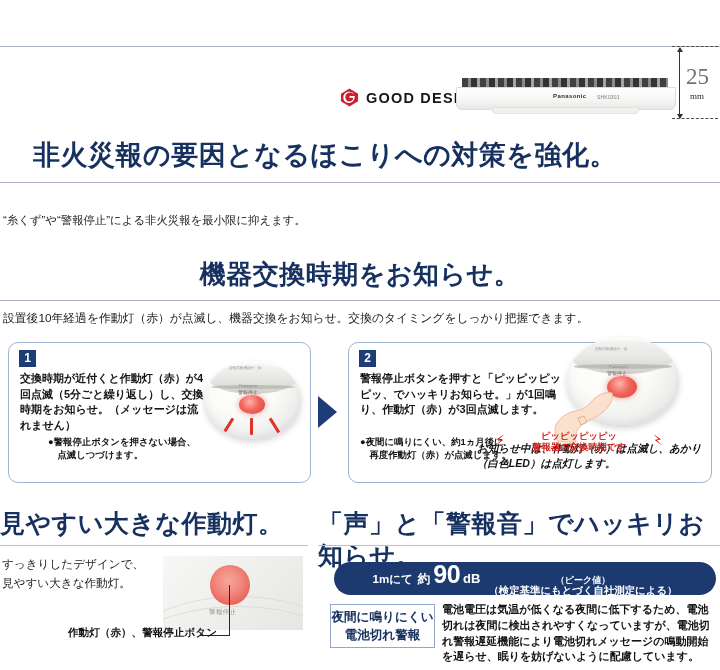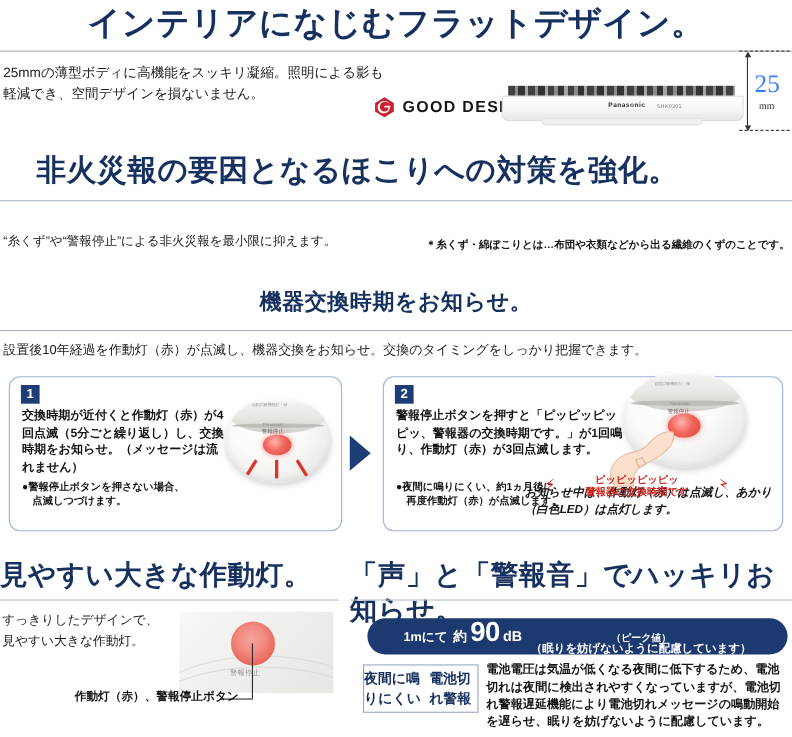--- a/index.html
+++ b/index.html
@@ -185,21 +185,21 @@
     border-left: 3.5px solid transparent;
     border-right: 3.5px solid transparent;
   }
   .dim-arrow-line:before { top: -1px; border-bottom: 5px solid #333; }
   .dim-arrow-line:after { bottom: -1px; border-top: 5px solid #333; }
   #dim-num {
     position: absolute;
     left: 14px; top: 18px;
     font-size: 23px;
     font-family: "Liberation Serif", serif;
-    color: #3b82f6;
+    color: #737373;
   }
   #dim-unit {
     position: absolute;
     left: 18px; top: 45px;
     font-size: 9px;
     font-family: "Liberation Serif", serif;
     color: #2b2b2b;
   }
 
   
@@ -228,21 +228,21 @@
     left: 370px; top: 216px; width: 348px;
     font-size: 9.6px;
     font-weight: bold;
     text-align: right;
   }
 
   
   #sec3-title {
     position: absolute;
     left: 0; top: 258px; width: 720px;
-    font-size: 20px;
+    font-size: 26px;
     line-height: 34px;
   }
   #sec3-rule {
     position: absolute;
     left: 0; top: 300px; width: 720px;
   }
   #sec3-copy {
     position: absolute;
     left: 3px; top: 310px; width: 714px;
     font-size: 11.8px;
@@ -479,20 +479,21 @@
   #db-peak { font-size: 9px; font-weight: bold; display: block; }
   #db-note { font-size: 10.4px; font-weight: bold; display: block; }
 
   #night-box {
     position: absolute;
     left: 330px; top: 604px;
     width: 105px; height: 44px;
     border: 1.2px solid #93a8c6;
     box-sizing: border-box;
     display: flex;
+    flex-direction: column;
     align-items: center;
     justify-content: center;
     color: #16305f;
     font-weight: bold;
     font-size: 12.6px;
     line-height: 1.45;
     font-family: "Liberation Serif", serif;
   }
   #night-copy {
     position: absolute;
@@ -502,23 +503,21 @@
     line-height: 1.44;
     font-weight: bold;
     color: #141414;
   }
 </style>
 </head>
 <body>
 
 <div class="page">
 
-  <div class="section-head" id="sec1-title">インテリアになじむフラットデザイン。</div>
   <div class="rule" id="sec1-rule"></div>
-  <div class="body-copy" id="sec1-copy">25mmの薄型ボディに高機能をスッキリ凝縮。照明による影も軽減でき、空間デザインを損ないません。</div>
 
   <div id="gooddesign">
     <span class="gd-mark">
       <svg width="19" height="19" viewBox="0 0 40 40" aria-hidden="true">
         <path d="M20 1 L38 12 L38 28 L20 39 L2 28 L2 12 Z" fill="#cc1f2f"></path>
         <path d="M29 13 C25 8 15 8 12 15 C9 22 15 30 22 28 C26.5 26.8 28 23 28 20.5 L20 20.5 L20 17 L31 17 C31.6 22.6 28 30.5 20.5 31.5 C12 32.6 6 26 7 18.5 C8 11 15.5 6.6 22.5 8.2 C26 9 28.2 10.8 29.6 12.6 Z" fill="#ffffff"></path>
       </svg>
     </span>
     <span class="gd-label">GOOD DESIGN</span>
   </div>
@@ -536,50 +535,49 @@
     <div class="dim-top" style="top:0;"></div>
     <div class="dim-bot" style="top:72px;"></div>
     <div class="dim-arrow-line"></div>
     <div id="dim-num">25</div>
     <div id="dim-unit">mm</div>
   </div>
 
   <div class="section-head" id="sec2-title">非火災報の要因となるほこりへの対策を強化。</div>
   <div class="rule" id="sec2-rule"></div>
   <div class="body-copy" id="sec2-copy2">“糸くず”や“警報停止”による非火災報を最小限に抑えます。</div>
-  <div id="sec2-note">＊糸くず・綿ぼこりとは…布団や衣類などから出る繊維のくずのことです。</div>
 
   <div class="section-head" id="sec3-title">機器交換時期をお知らせ。</div>
   <div class="rule" id="sec3-rule"></div>
   <div class="body-copy" id="sec3-copy">設置後10年経過を作動灯（赤）が点滅し、機器交換をお知らせ。交換のタイミングをしっかり把握できます。</div>
 
   <div class="step-panel" id="panel1">
     <div class="step-num">1</div>
     <div class="step-body" id="p1-body">交換時期が近付くと作動灯（赤）が4回点滅（5分ごと繰り返し）し、交換時期をお知らせ。（メッセージは流れません）</div>
-    <div class="step-sub" id="p1-sub" style="white-space:pre-line;">●警報停止ボタンを押さない場合、
+    <div class="step-sub" id="p1-sub" style="white-space:pre-line;margin-left:28px;">●警報停止ボタンを押さない場合、
 　点滅しつづけます。</div>
 
     <div class="detector" style="left:196px; top:18px; width:96px; height:78px;">
       <div class="det-rim"></div>
       <div class="det-rim-line"></div>
       <span class="det-tinytext" style="left:24px; top:5px;">自動試験機能付・検</span>
       <span class="det-tinytext" style="left:34px; top:22px; font-size:4px; color:#8a8a87;">Panasonic</span>
       <span class="det-tinytext" style="left:33px; top:28px; font-size:5px; color:#6e6e6b;">警報停止</span>
       <div class="det-lens" style="left:34px; top:34px; width:26px; height:19px;"></div>
       <div class="ray" style="left:22px; top:56px; width:3px; height:17px; transform:rotate(32deg);"></div>
       <div class="ray" style="left:45px; top:57px; width:3px; height:17px;"></div>
       <div class="ray" style="left:68px; top:56px; width:3px; height:17px; transform:rotate(-32deg);"></div>
     </div>
   </div>
 
   <div id="big-arrow"></div>
 
   <div class="step-panel" id="panel2">
     <div class="step-num">2</div>
-    <div class="step-body" id="p2-body">警報停止ボタンを押すと「ピッピッピッピッ、警報器の交換時期です。」が1回鳴り、作動灯（赤）が3回点滅します。</div>
+    <div class="step-body" id="p2-body">警報停止ボタンを押すと「ピッピッピッピッ、でハッキリお知らせ。」が1回鳴り、作動灯（赤）が3回点滅します。</div>
     <div class="step-sub" id="p2-sub" style="white-space:pre-line;">●夜間に鳴りにくい、約1ヵ月後に
 　再度作動灯（赤）が点滅します。</div>
     <div id="p2-caption">お知らせ中は、作動灯（赤）は点滅し、あかり（白色LED）は点灯します。</div>
 
     <div class="detector" style="left:218px; top:-6px; width:112px; height:88px;">
       <div class="det-rim"></div>
       <div class="det-rim-line"></div>
       <span class="det-tinytext" style="left:28px; top:10px;">自動試験機能付・検</span>
       <span class="det-tinytext" style="left:42px; top:27px; font-size:4px; color:#8a8a87;">Panasonic</span>
       <span class="det-tinytext" style="left:40px; top:33px; font-size:5px; color:#6e6e6b;">警報停止</span>
@@ -619,21 +617,21 @@
   <div class="rule-thin" id="sec5-rule"></div>
 
   <div id="db-pill">
     <span class="db-inner">
       <span id="db-pre">1mにて</span>
       <span id="db-approx">約</span>
       <span id="db-num">90</span>
       <span id="db-unit">dB</span>
       <span class="db-right">
         <span id="db-peak">（ピーク値）</span>
-        <span id="db-note">（眠りを妨げないように配慮しています）</span>
+        <span id="db-note">（検定基準にもとづく自社測定による）</span>
       </span>
     </span>
   </div>
 
   <div id="night-box">
     <span>夜間に鳴りにくい</span>
     <span>電池切れ警報</span>
   </div>
   <div id="night-copy">電池電圧は気温が低くなる夜間に低下するため、電池切れは夜間に検出されやすくなっていますが、電池切れ警報遅延機能により電池切れメッセージの鳴動開始を遅らせ、眠りを妨げないように配慮しています。</div>
 

